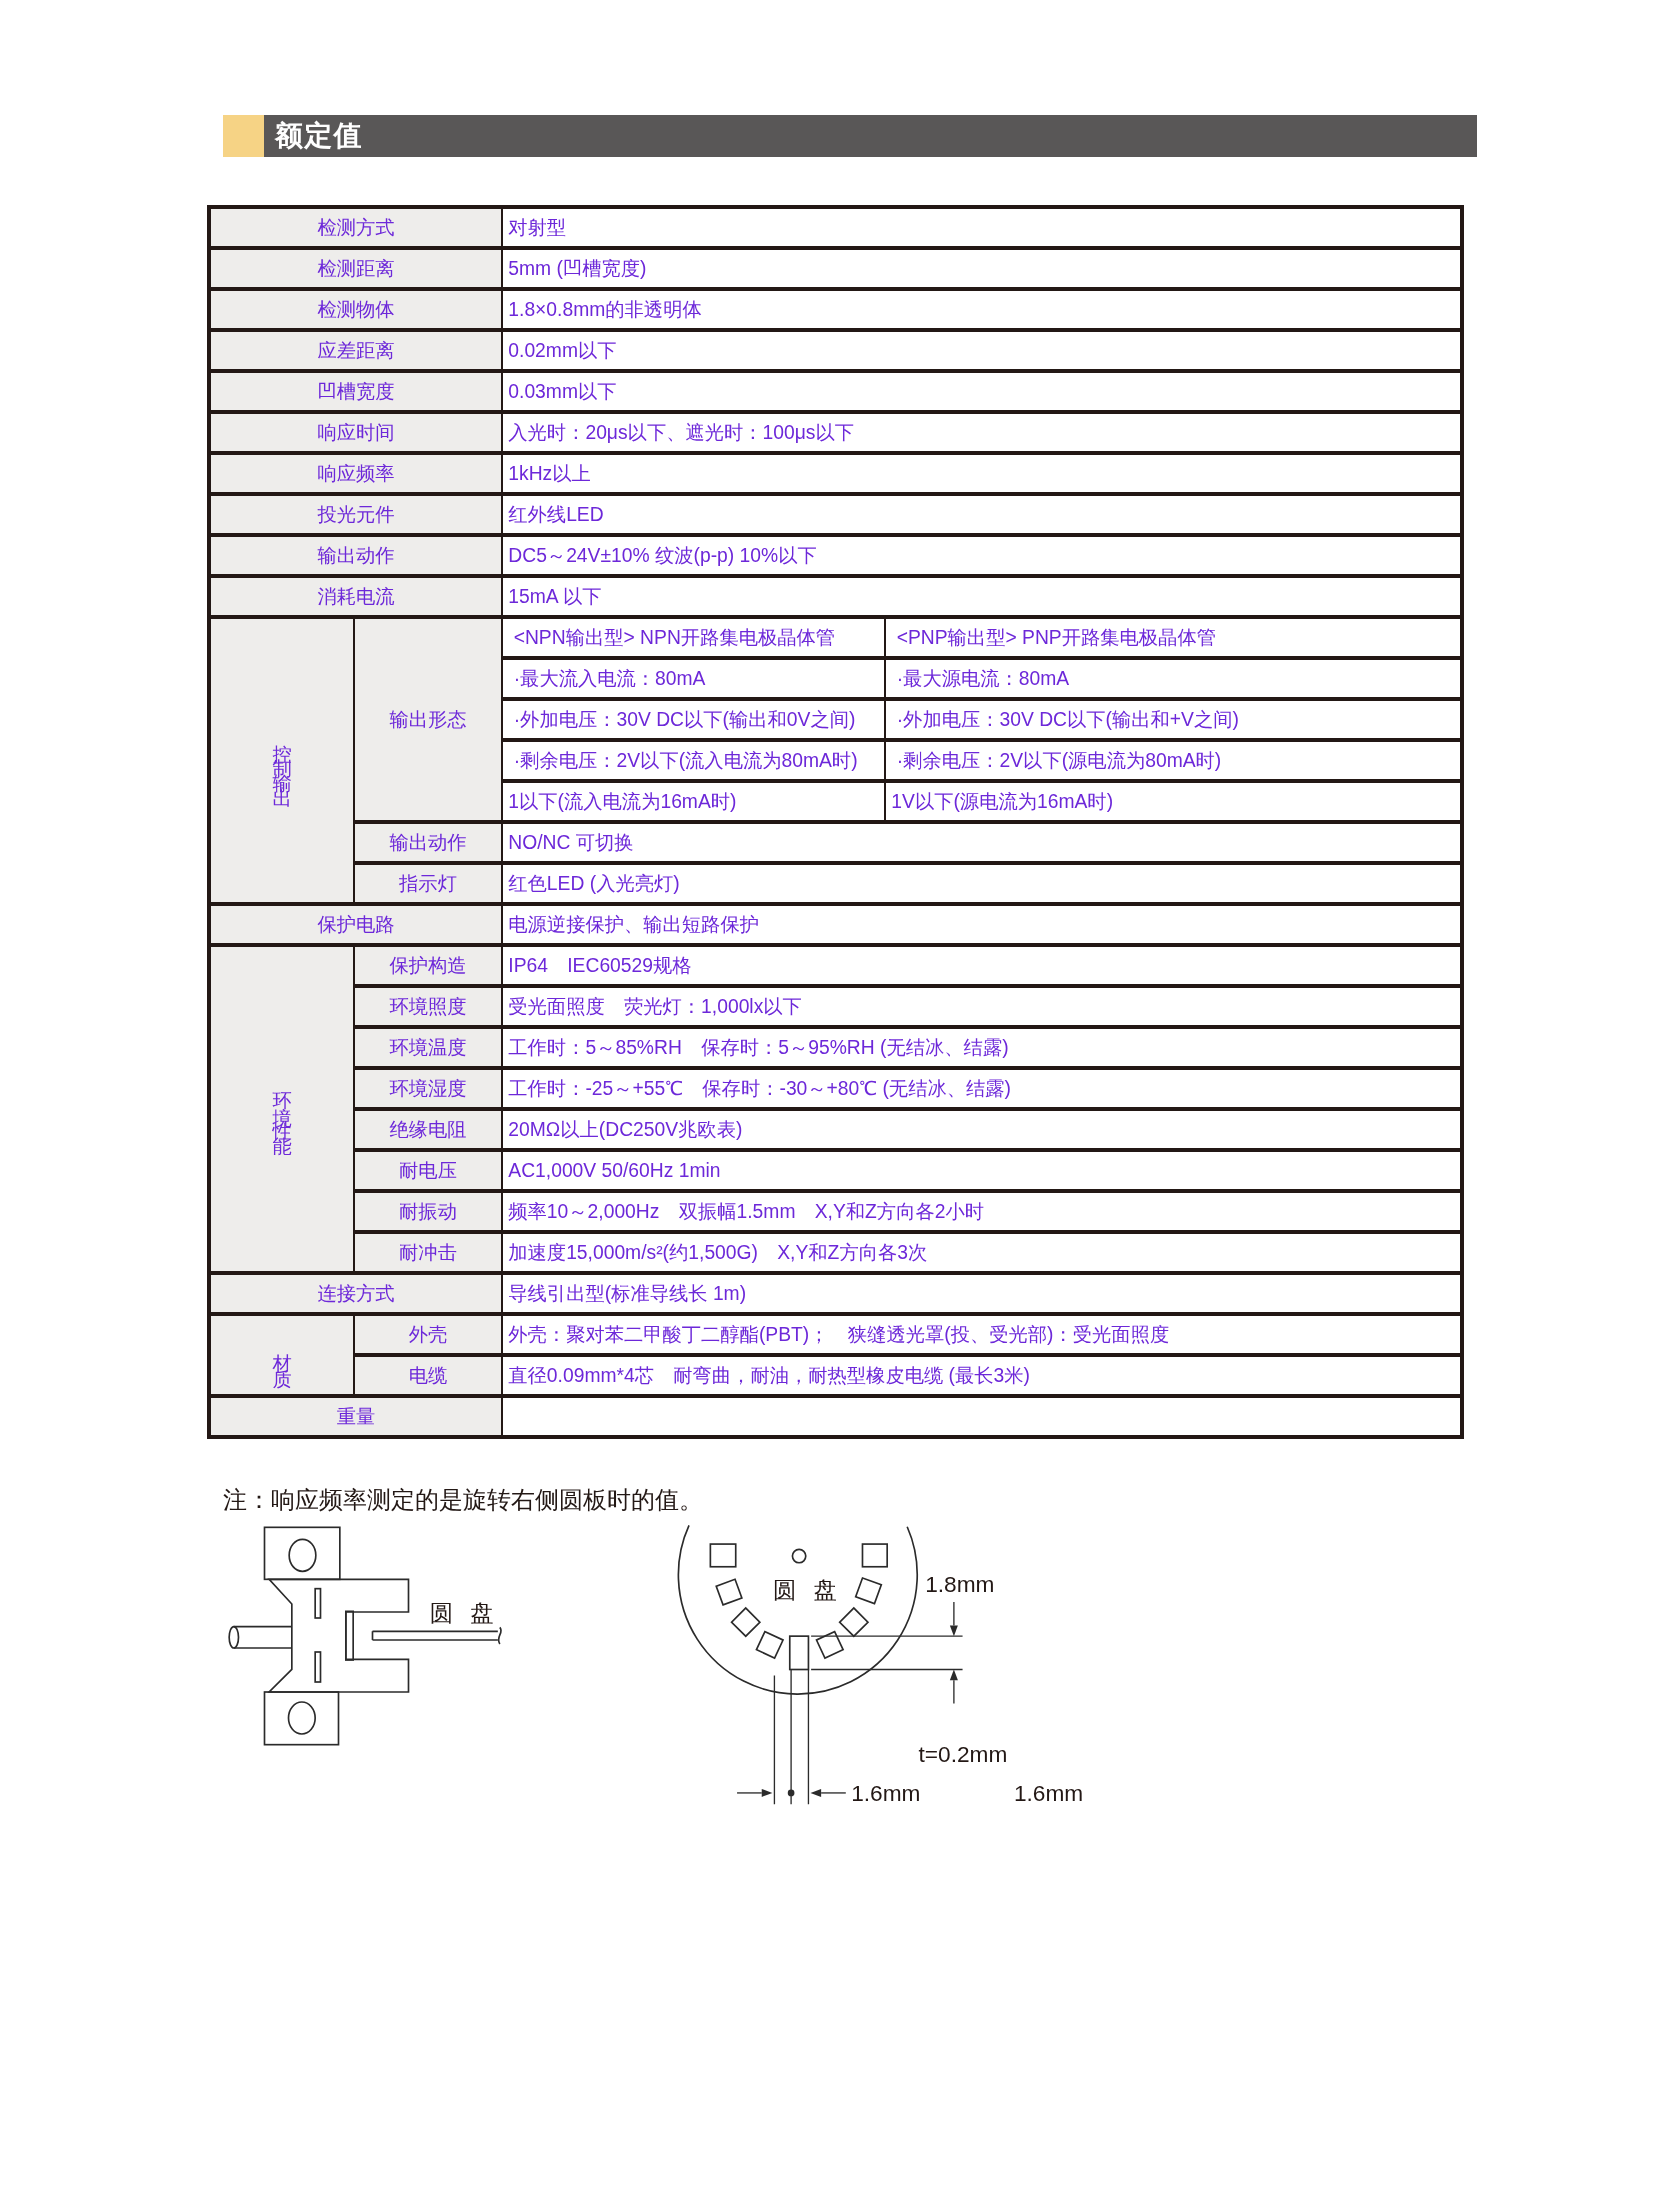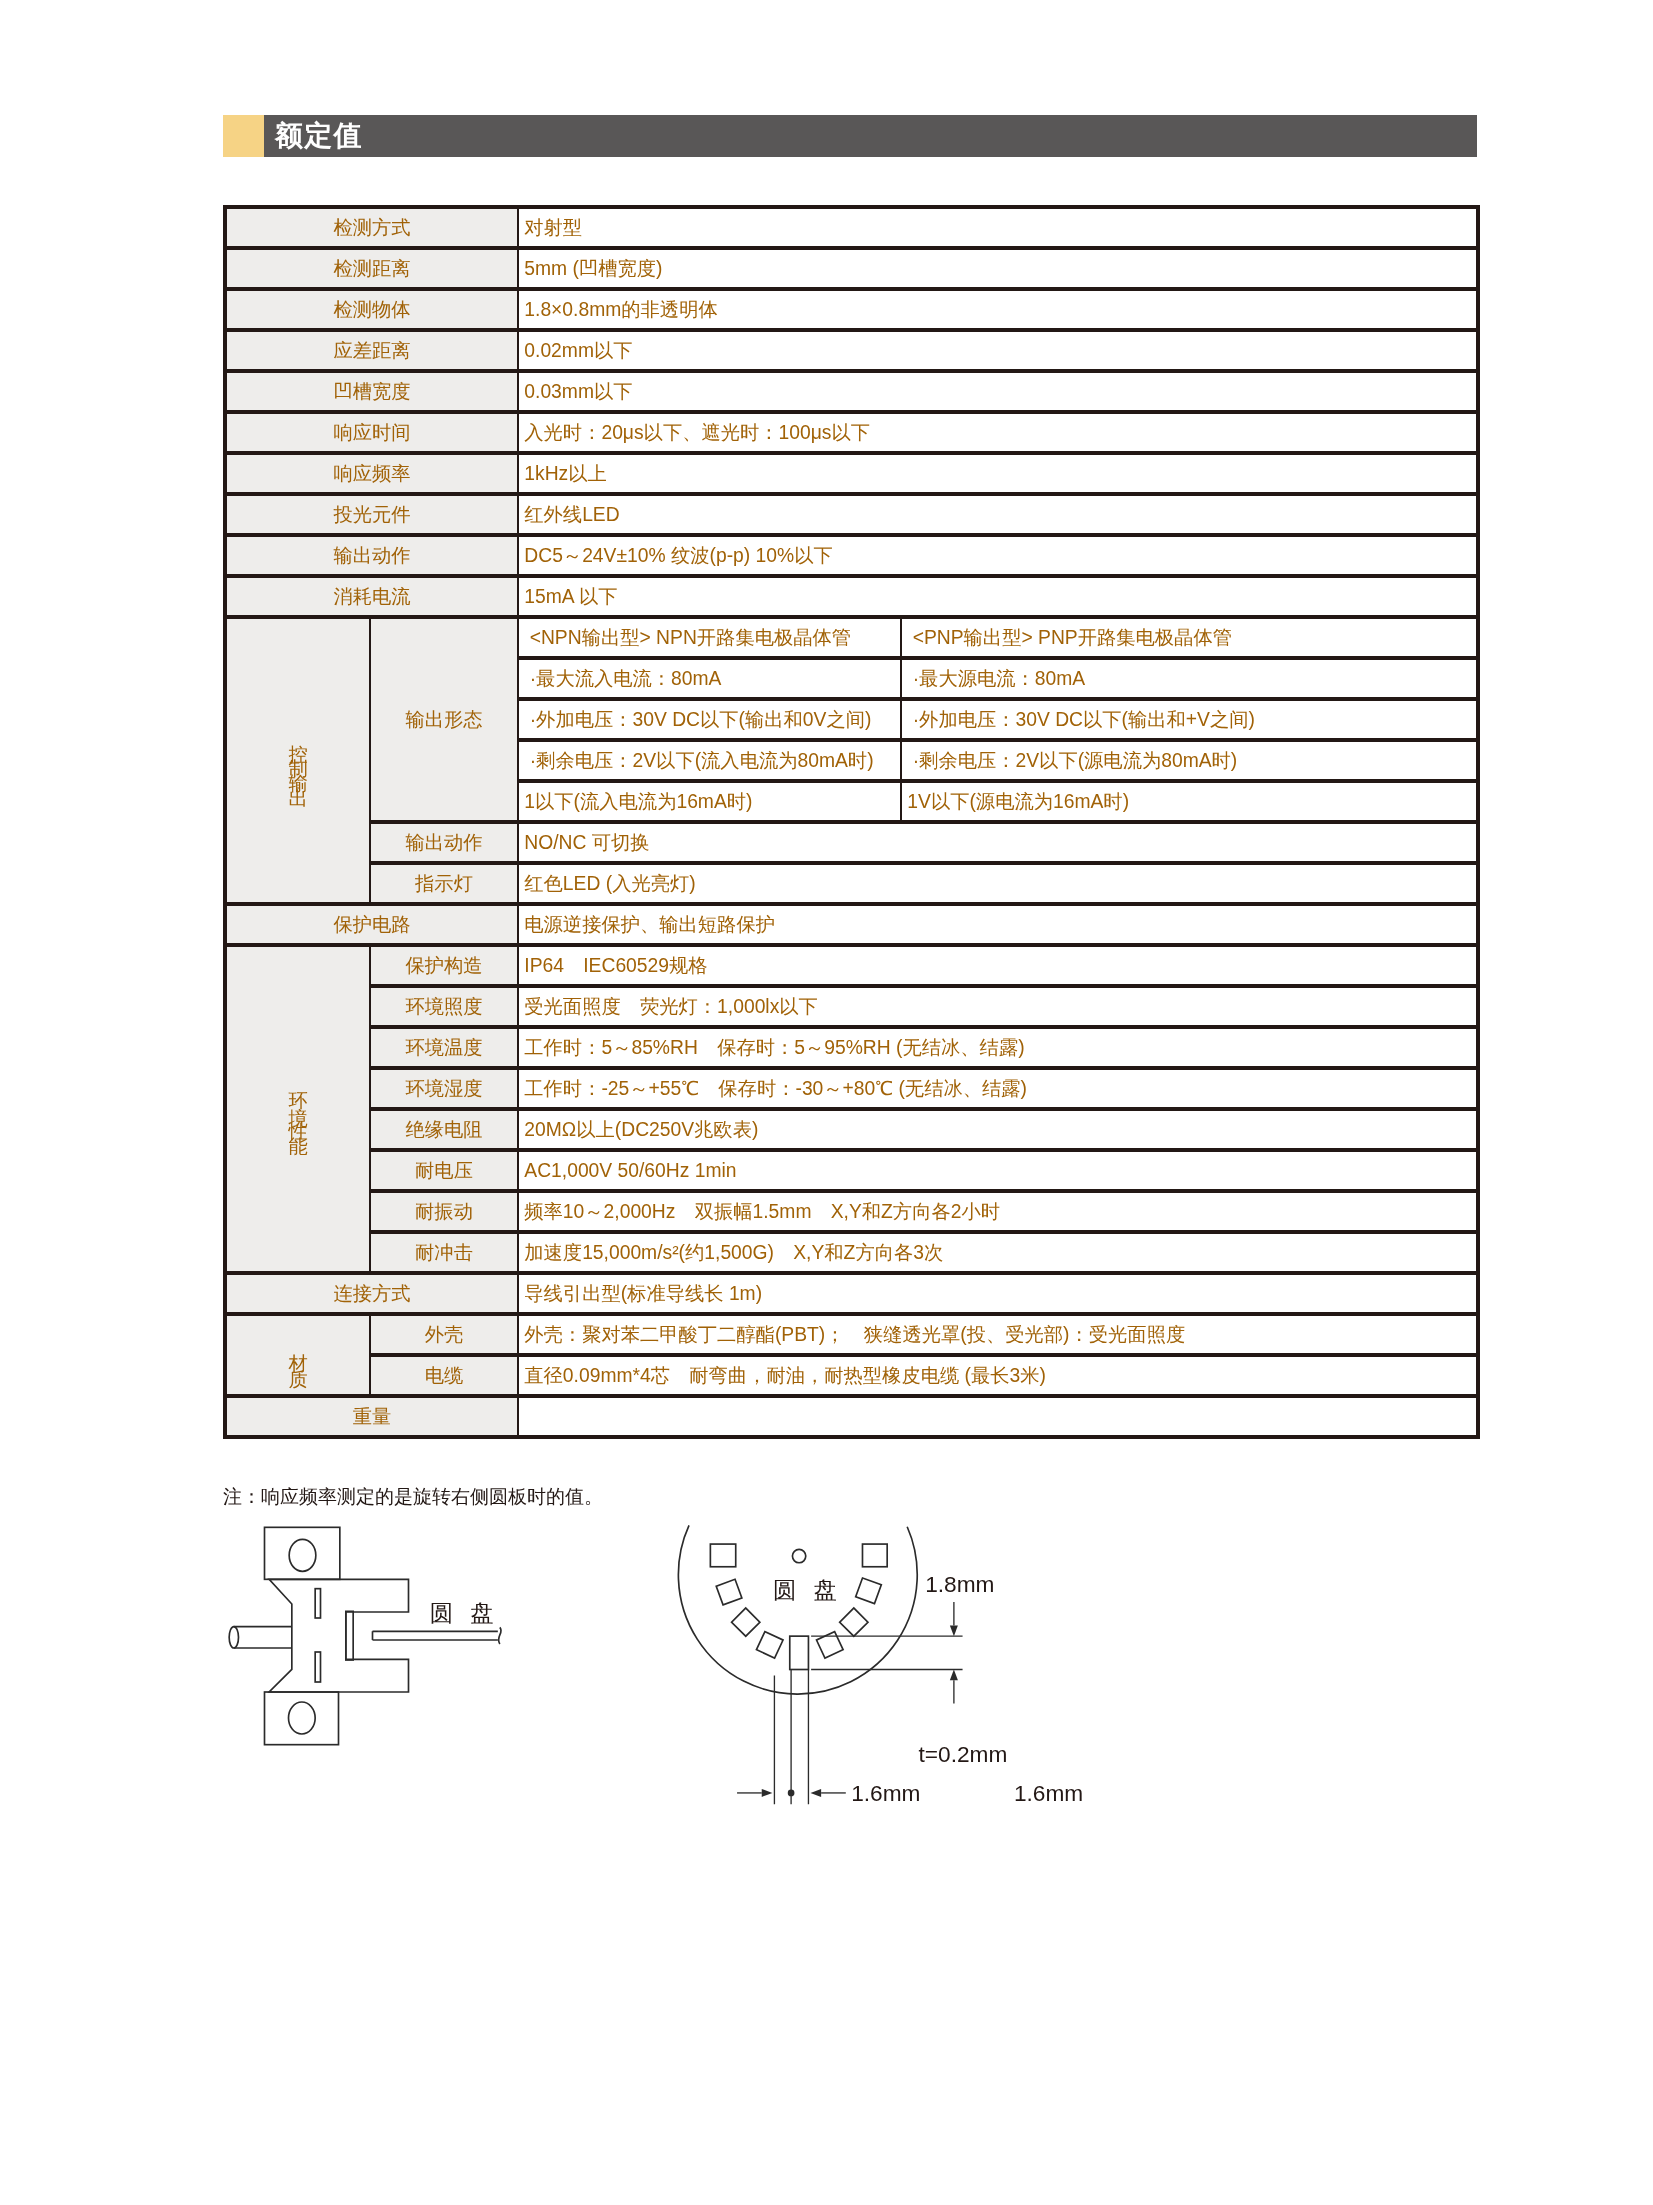--- a/index.html
+++ b/index.html
@@ -14,42 +14,42 @@
   }
   .accent{
     position:absolute;left:0;top:0;width:41px;height:42px;background:#F6D385;
   }
   .title-text{
     position:absolute;left:52px;top:0;height:42px;line-height:42px;
     color:#ffffff;font-size:28px;letter-spacing:1.3px;
   }
   
   table.spec{
-    position:absolute;left:223px;top:205px;width:1254px;
+    position:absolute;left:207px;top:205px;width:1254px;
     border-collapse:collapse;table-layout:fixed;
     border:4.7px solid #231815;
-    font-size:19.3px;color:#a16207;
+    font-size:19.3px;color:#6d28d9;
   }
   table.spec td{
     border-left:2.7px solid #231815;border-right:2.7px solid #231815;
     border-top:4px solid #231815;border-bottom:4px solid #231815;
     height:41px;box-sizing:border-box;padding:0 5.3px;
     white-space:nowrap;overflow:hidden;
   }
   td.lbl{background:#EEEDEB;text-align:center;}
   td.val{background:#ffffff;text-align:left;}
   td.val.left{text-align:left;padding-left:10.7px;}
   td.vcell{background:#EEEDEB;text-align:center;vertical-align:middle;}
   .vtext{
     writing-mode:vertical-lr;text-orientation:upright;
     display:inline-block;letter-spacing:14.7px;line-height:1;
   }
   
   .note{
-    position:absolute;left:223px;top:1484px;font-size:19px;color:#231815;
+    position:absolute;left:223px;top:1484px;font-size:24px;color:#231815;
   }
   .fig{position:absolute;}
   .fig text{font-family:"Liberation Sans", sans-serif;fill:#231815;}
 </style>
 </head>
 <body>
 
 <div class="page">
 
   <div class="title-bar">

